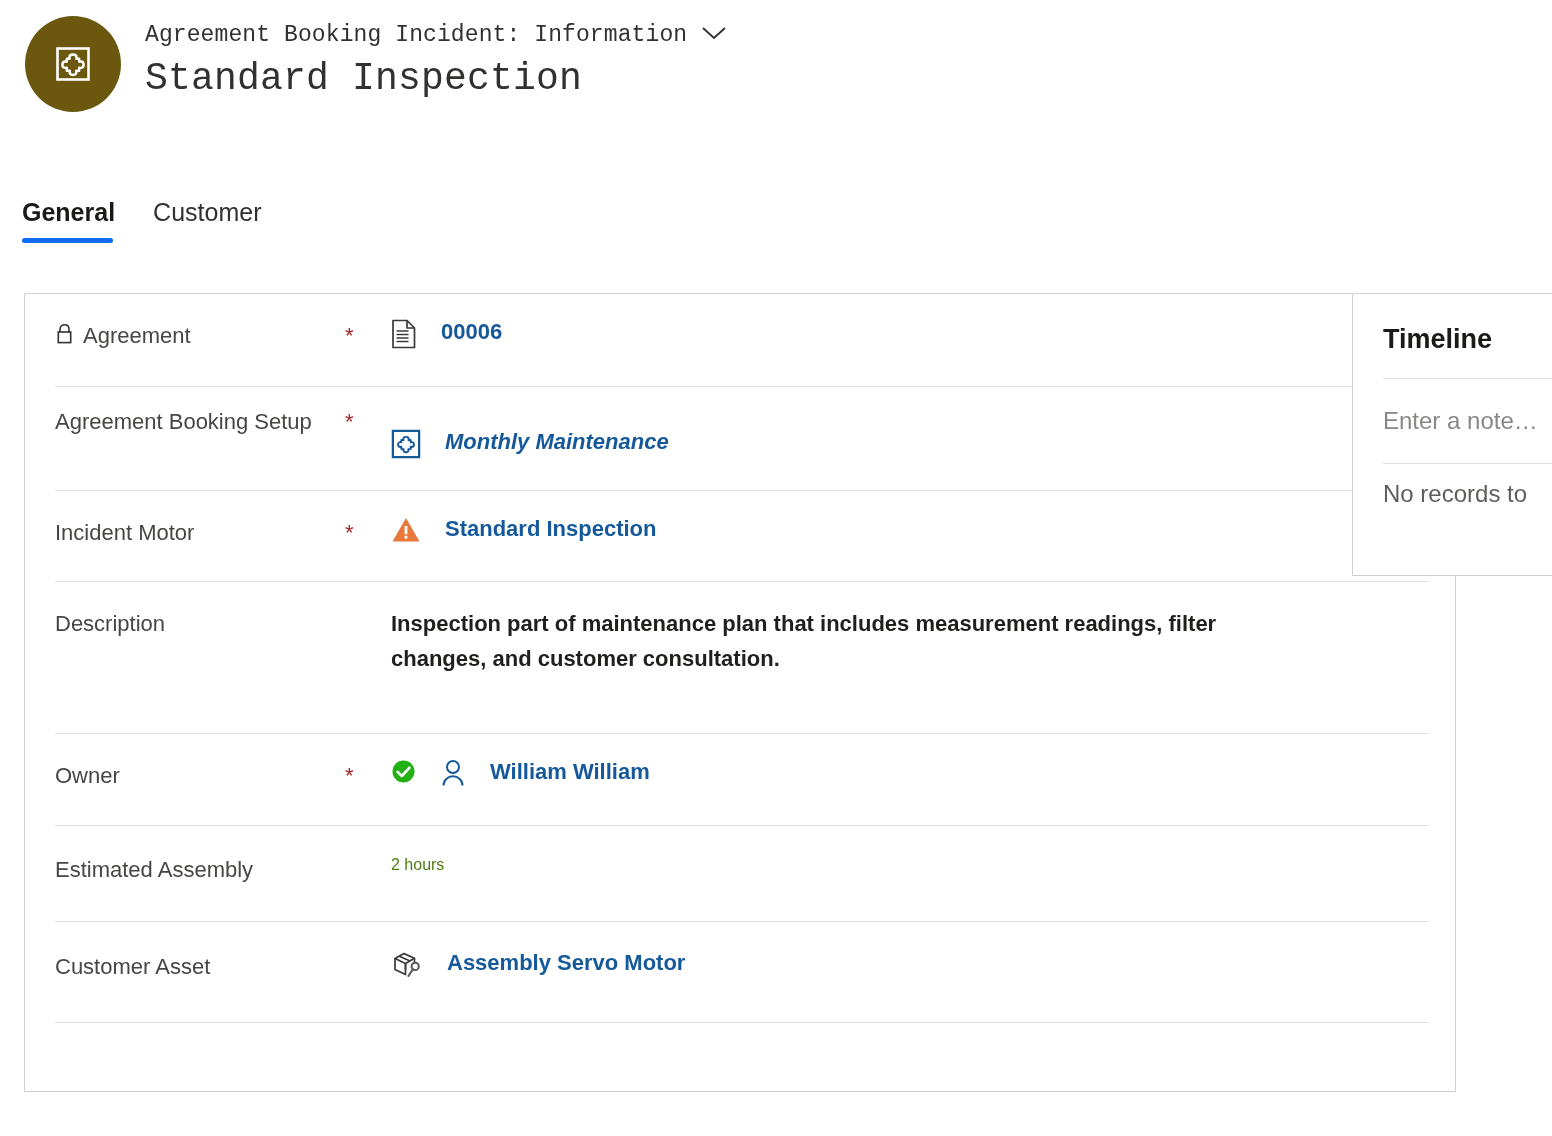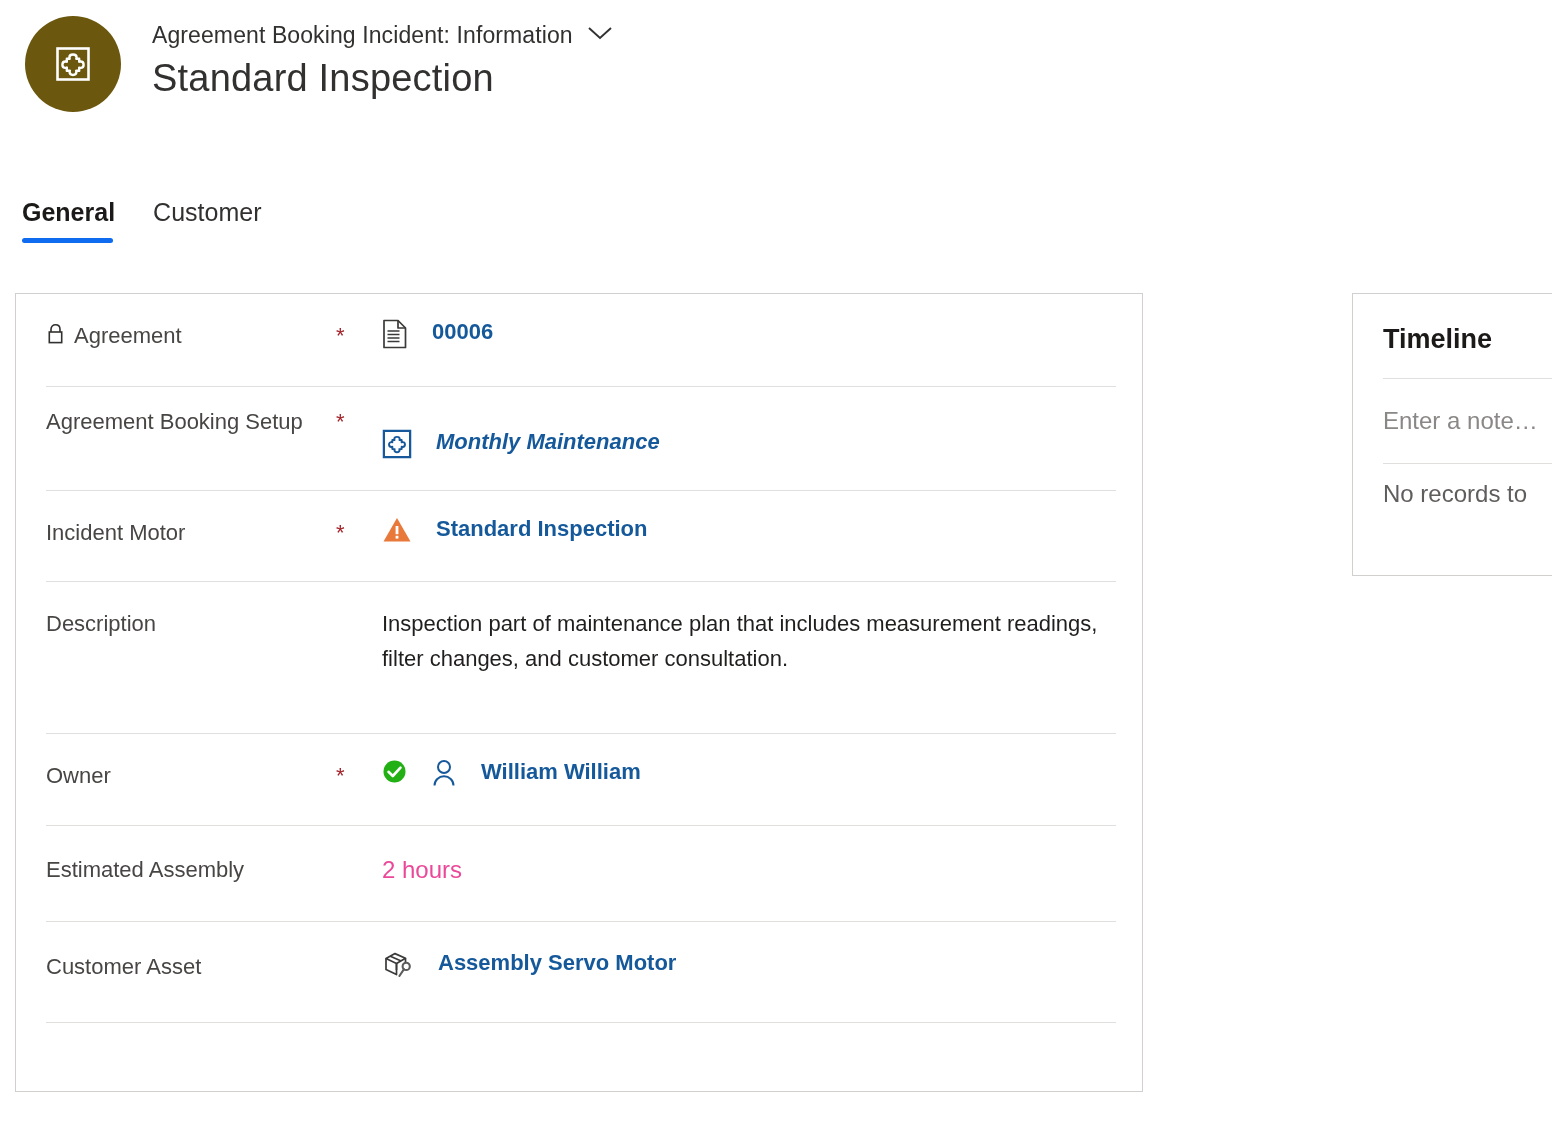--- a/index.html
+++ b/index.html
@@ -34,22 +34,23 @@
     border-radius: 50%;
     background: #6b570d;
     display: flex;
     align-items: center;
     justify-content: center;
   }
   .record-avatar svg { display: block; }
 
   .header-text {
     position: absolute;
-    left: 152px;
+    left: 145px;
     top: 18px;
+    font-family: Liberation Mono, monospace;
   }
   .entity-line {
     display: flex;
     align-items: center;
     gap: 14px;
     height: 34px;
   }
   .entity-name {
     font-size: 23px;
     font-weight: 400;
@@ -98,23 +99,23 @@
     right: 2px;
     bottom: 0;
     height: 5px;
     border-radius: 3px;
     background: #0f6cf0;
   }
 
   
   .form-card {
     position: absolute;
-    left: 15px;
+    left: 24px;
     top: 293px;
-    width: 1128px;
+    width: 1432px;
     height: 799px;
     border: 1px solid #d2d0ce;
     background: #ffffff;
     box-sizing: border-box;
   }
 
   .field-row {
     position: relative;
     display: flex;
     align-items: flex-start;
@@ -171,29 +172,29 @@
   }
   .value-link {
     color: #15599b;
     font-weight: 700;
     font-size: 22px;
     text-decoration: none;
     cursor: pointer;
     white-space: nowrap;
   }
   .value-text {
-    font-size: 24px;
-    color: #ec4899;
+    font-size: 16px;
+    color: #4d7c0f;
   }
   .value-paragraph {
     font-size: 22px;
     color: #201f1e;
     line-height: 1.58;
     max-width: 840px;
-    font-weight: 400;
+    font-weight: 700;
   }
 
   
   .row-agreement          { height: 93px; padding-top: 25px; }
   .row-booking-setup      { height: 104px; padding-top: 20px; }
   .row-incident-type      { height: 91px; padding-top: 25px; }
   .row-description        { height: 152px; padding-top: 25px; }
   .row-owner              { height: 92px; padding-top: 25px; }
   .row-duration           { height: 96px; padding-top: 27px; }
   .row-asset              { height: 101px; padding-top: 28px; }

